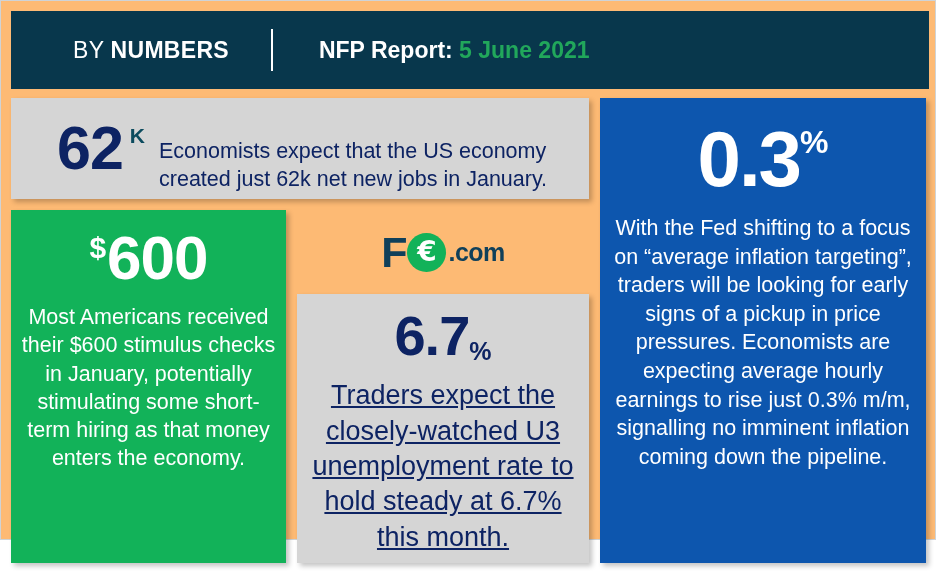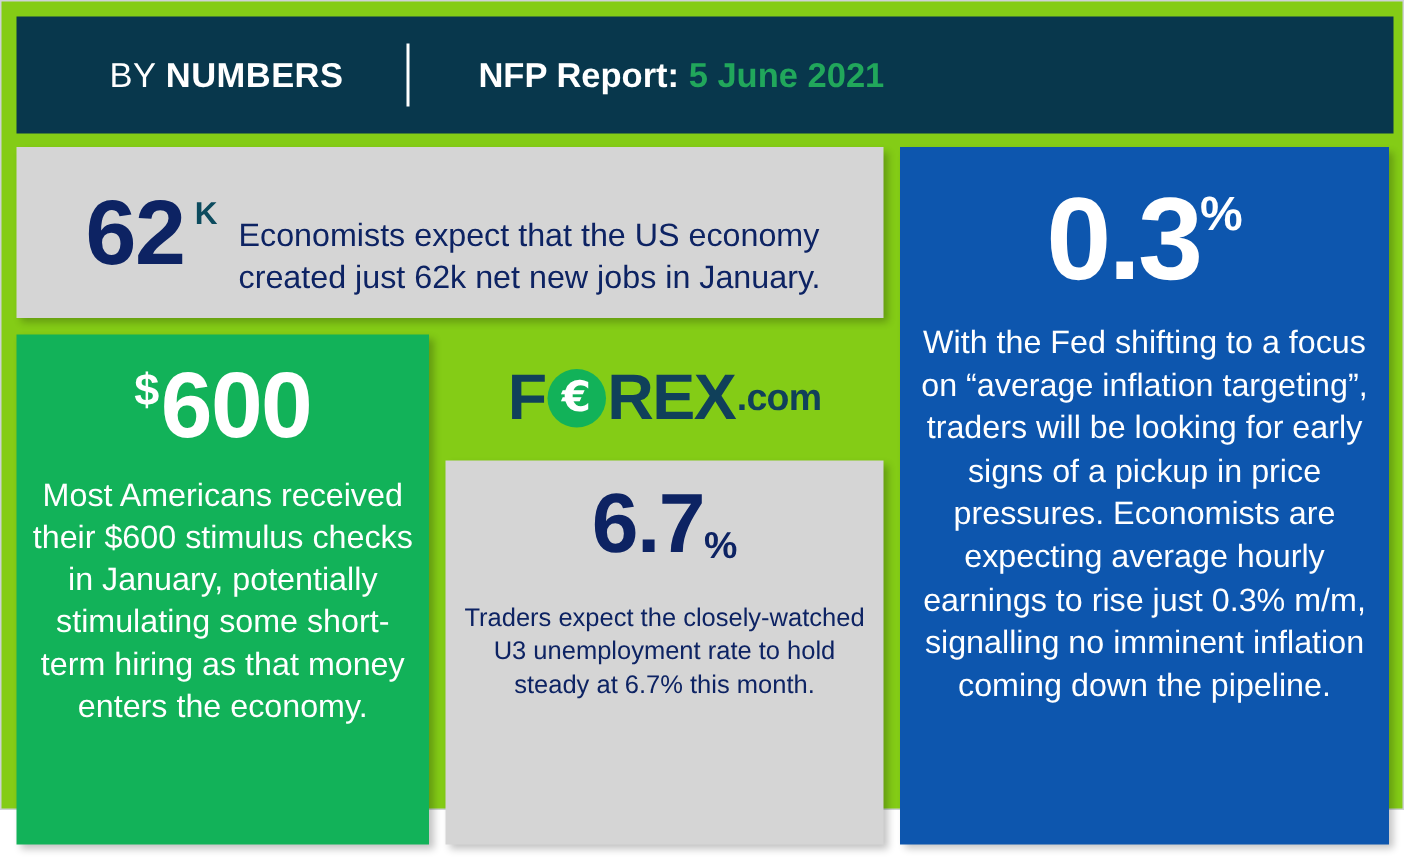--- a/index.html
+++ b/index.html
@@ -14,21 +14,21 @@
     font-family: "Liberation Sans", sans-serif;
     overflow: hidden;
   }
 
   #infographic {
     position: relative;
     width: 936px;
     height: 540px;
     box-sizing: border-box;
     padding: 10px 6px 13px 10px;
-    background: #84cc16;
+    background: #fdba74;
     border: 1px solid #cfd3d6;
   }
 
   
   .header-bar {
     height: 78px;
     background: #08374c;
     display: flex;
     align-items: center;
     padding-left: 62px;
@@ -233,23 +233,24 @@
     font-size: 56px;
     font-weight: 700;
     letter-spacing: -1px;
   }
   .stat-67 .unit {
     font-size: 25px;
     font-weight: 700;
     margin-top: 4px;
   }
   .card-67 .desc {
-    font-size: 17px;
+    font-size: 27px;
     line-height: 1.31;
-    margin-top: 24px;
+    margin-top: 14px;
+    text-decoration: underline;
   }
 
   
   .card-03 {
     background: #0d56ae;
     height: 100%;
     color: #ffffff;
     text-align: center;
     padding: 22px 14px 10px 14px;
   }
@@ -312,21 +313,20 @@
         </div>
 
         <div class="mid-col">
 
           <div class="logo-wrap">
             <div class="logo">
               <span class="lg-f">F</span>
               <span class="lg-o">
                 <span class="euro">€</span>
               </span>
-              <span class="lg-rex">REX</span>
               <span class="lg-dotcom">.com</span>
             </div>
           </div>
 
           <div class="card card-67">
             <div class="stat-67">
               <span class="num">6.7</span>
               <span class="unit">%</span>
             </div>
             <div class="desc">Traders expect the closely-watched U3 unemployment rate to hold steady at 6.7% this month.</div>

